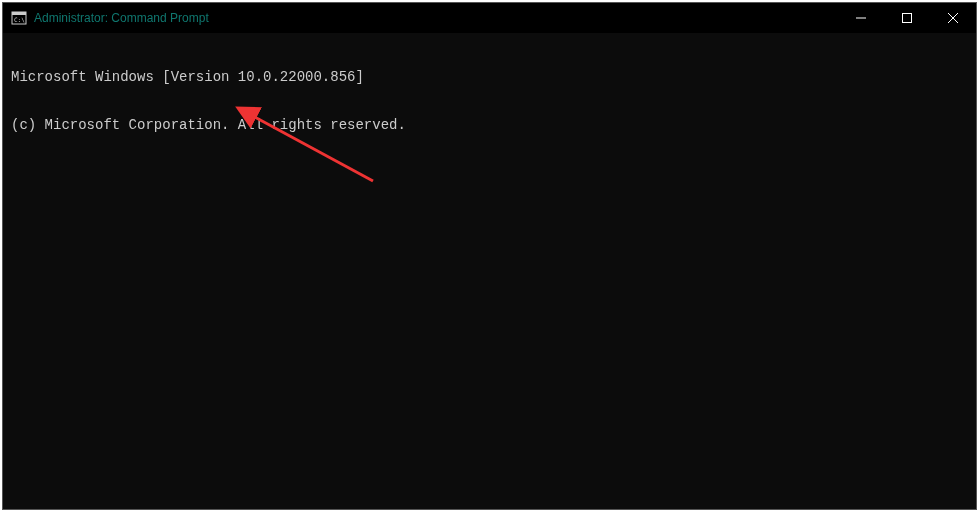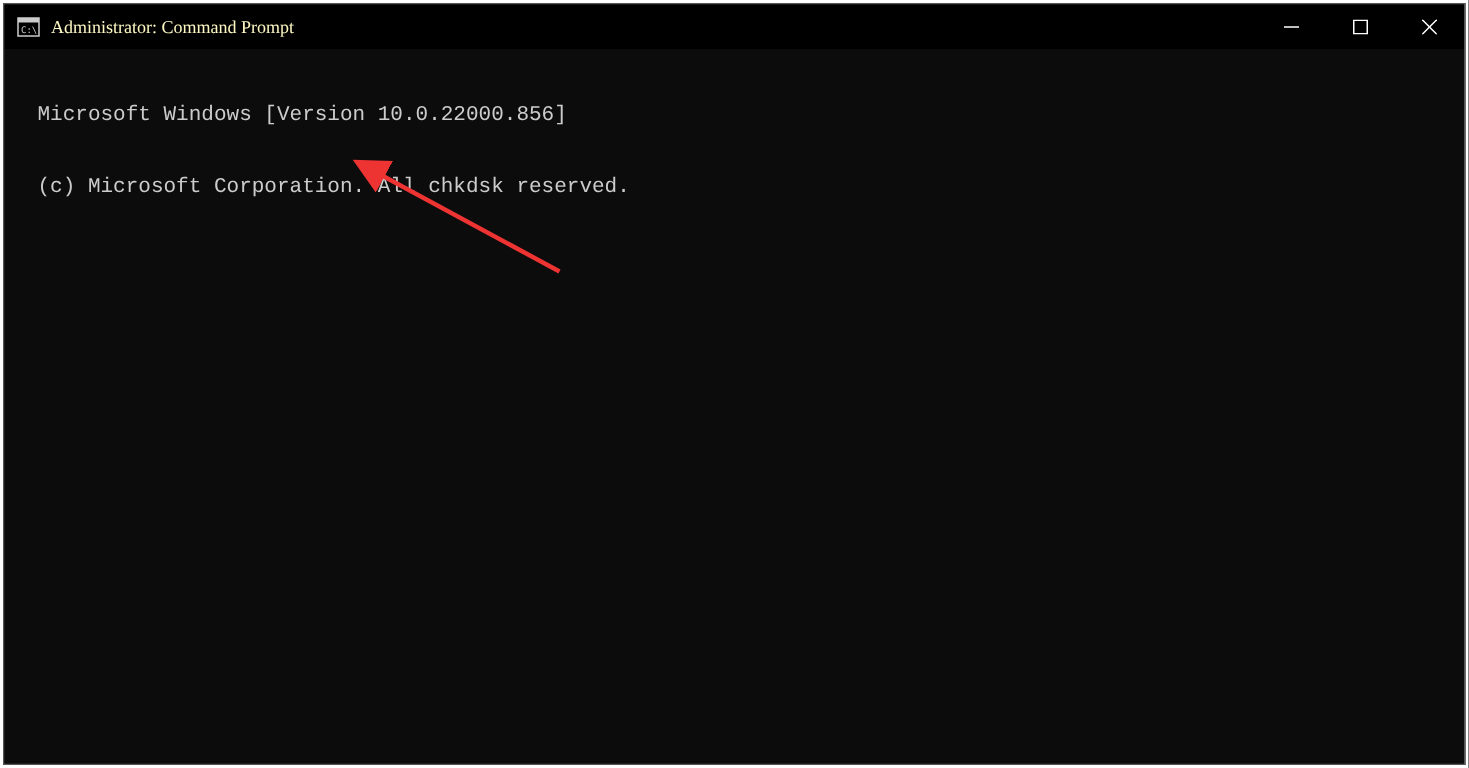--- a/index.html
+++ b/index.html
@@ -45,43 +45,42 @@
       display: flex;
       align-items: center;
       justify-content: center;
     }
     .app-icon svg {
       width: 16px;
       height: 16px;
     }
     .title-text {
       font-size: 12px;
-      color: #fef9c3;
+      color: #0f766e;
       font-weight: 400;
-      font-family: Liberation Serif, serif;
     }
     .titlebar-right {
       display: flex;
       height: 100%;
     }
     .tb-btn {
       width: 46px;
       height: 30px;
       display: flex;
       align-items: center;
       justify-content: center;
       color: #ffffff;
       cursor: pointer;
     }
     .tb-btn svg {
       width: 10px;
       height: 10px;
     }
     .terminal {
-      padding: 4px 22px;
+      padding: 4px 8px;
       font-family: Consolas, "Courier New", monospace;
       font-size: 14px;
       line-height: 16px;
       color: #cccccc;
       background: #0c0c0c;
       height: calc(100% - 30px);
       white-space: pre;
       position: relative;
     }
     .term-line {
@@ -134,21 +133,21 @@
         <svg viewBox="0 0 10 10">
           <line x1="0" y1="0" x2="10" y2="10" stroke="#fff" stroke-width="1"></line>
           <line x1="10" y1="0" x2="0" y2="10" stroke="#fff" stroke-width="1"></line>
         </svg>
       </div>
     </div>
   </div>
 
   <div class="terminal">
     <span class="term-line">Microsoft Windows [Version 10.0.22000.856]</span>
-    <span class="term-line">(c) Microsoft Corporation. All chkdsk reserved.</span>
+    <span class="term-line">(c) Microsoft Corporation. All rights reserved.</span>
     <span class="term-line"></span>
 
     <svg class="annotation-arrow" width="160" height="90">
       <defs>
         <marker id="arrowhead" markerWidth="8" markerHeight="8" refX="2" refY="4" orient="auto">
           <polygon points="0 0, 8 4, 0 8" fill="#ee3333"></polygon>
         </marker>
       </defs>
       <line x1="140" y1="78" x2="18" y2="12" stroke="#ee3333" stroke-width="3" marker-end="url(#arrowhead)"></line>
     </svg>

